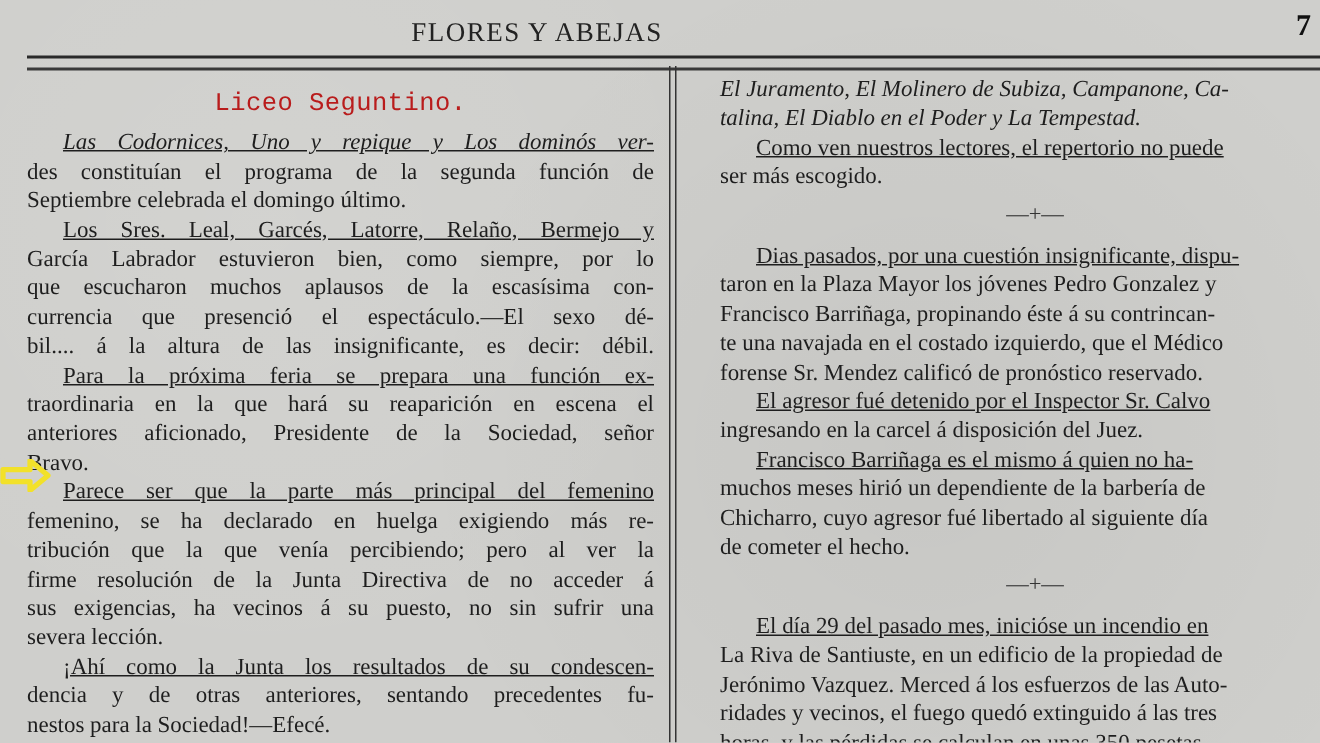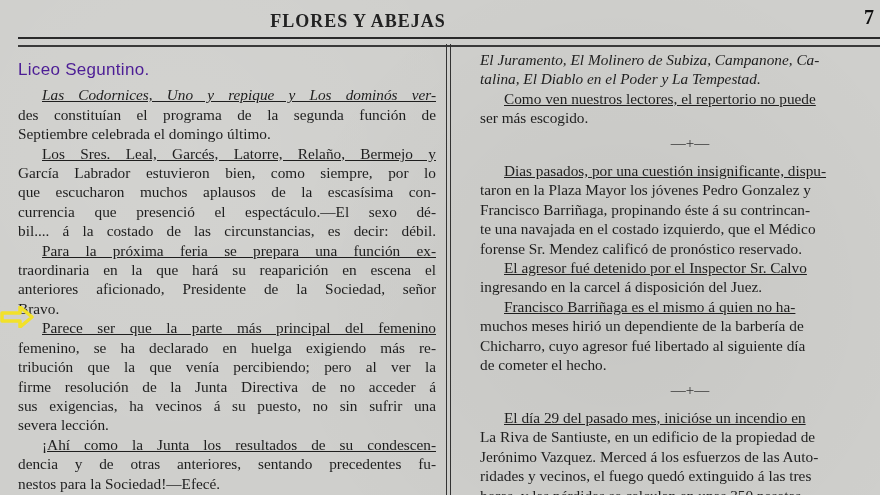--- a/index.html
+++ b/index.html
@@ -12,21 +12,21 @@
     color:#1c1c1c;
     font-family:"DejaVu Serif", serif;
     position:relative;
   }
   .header {
     position:absolute; left:0; top:0; width:880px; height:40px;
   }
   .running-title {
     position:absolute; left:0; width:716px; top:11px; text-align:center;
     font-family:"Liberation Serif", serif; font-size:18px; letter-spacing:1px;
-    font-weight:bold; color:#222;
+    font-weight:normal; color:#222;
   }
   .page-number {
     position:absolute; right:6px; top:6px;
     font-family:"Liberation Serif", serif; font-weight:bold; font-size:20px; color:#111;
   }
   .rule {
     position:absolute; left:18px; right:0; top:37px; height:6px;
     border-top:2px solid #2a2a2a; border-bottom:2px solid #3a3a3a;
   }
   .col-divider {
@@ -34,22 +34,22 @@
     border-left:1.5px solid #333; border-right:1.5px solid #333;
   }
   .column {
     position:absolute; top:50px;
     font-family:"Liberation Serif", serif;
     font-size:15.3px; line-height:19.4px; color:#1e1e1e;
   }
   .col-left { left:18px; width:418px; }
   .col-right { left:480px; width:420px; white-space:nowrap; }
   .article-title {
-    font-family:Liberation Sans, sans-serif; font-size:17px; 
-    margin:10px 0 6px 0; color:#4c1d95; letter-spacing:0.3px;
+    font-family:Liberation Mono, monospace; font-size:17px; text-align:center;
+    margin:10px 0 6px 0; color:#b91c1c; letter-spacing:0.3px;
   }
   .line { display:block; white-space:nowrap; text-align:justify; text-align-last:justify; }
   .line.last { text-align-last:left; }
   .indent { padding-left:24px;text-decoration:underline; }
   .italic { font-style:italic; }
   .sep {
     display:block; text-align:center; margin:6px 0 8px 0; font-size:15px; color:#333;
   }
   .col-right .line { text-align:left; text-align-last:auto; }
   .arrow {
@@ -70,21 +70,21 @@
 <div class="column col-left" id="col-left">
   <div class="article-title">Liceo Seguntino.</div>
   <div id="left-lines">
       <span class="line indent italic">Las Codornices, Uno y repique y Los dominós ver-</span>
       <span class="line">des constituían el programa de la segunda función de</span>
       <span class="line last">Septiembre celebrada el domingo último.</span>
       <span class="line indent">Los Sres. Leal, Garcés, Latorre, Relaño, Bermejo y</span>
       <span class="line">García Labrador estuvieron bien, como siempre, por lo</span>
       <span class="line">que escucharon muchos aplausos de la escasísima con-</span>
       <span class="line">currencia que presenció el espectáculo.—El sexo dé-</span>
-      <span class="line">bil.... á la costado de las circunstancias, es decir: débil.</span>
+      <span class="line">bil.... á la altura de las insignificante, es decir: débil.</span>
       <span class="line indent">Para la próxima feria se prepara una función ex-</span>
       <span class="line">traordinaria en la que hará su reaparición en escena el</span>
       <span class="line">anteriores aficionado, Presidente de la Sociedad, señor</span>
       <span class="line last">Bravo.</span>
       <span class="line indent">Parece ser que la parte más principal del femenino</span>
       <span class="line">femenino, se ha declarado en huelga exigiendo más re-</span>
       <span class="line">tribución que la que venía percibiendo; pero al ver la</span>
       <span class="line">firme resolución de la Junta Directiva de no acceder á</span>
       <span class="line">sus exigencias, ha vecinos á su puesto, no sin sufrir una</span>
       <span class="line last">severa lección.</span>

